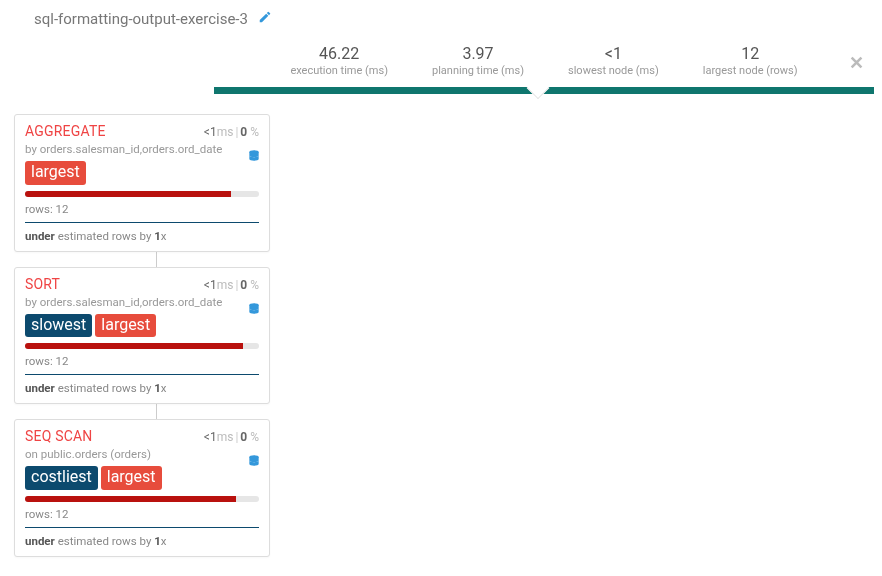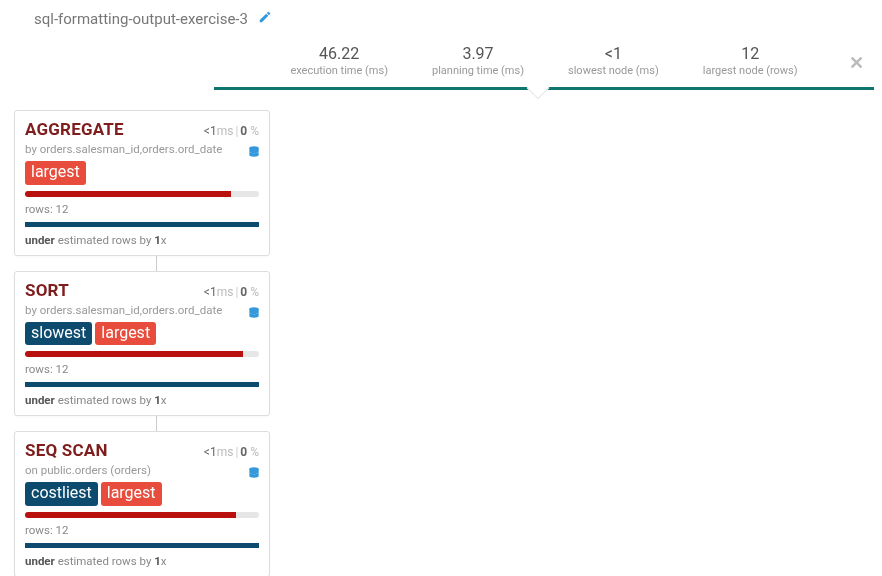--- a/index.html
+++ b/index.html
@@ -25,21 +25,21 @@
   .pencil-icon {
     color: #3498db;
     cursor: pointer;
   }
   .stats-bar {
     display: flex;
     align-items: flex-end;
     justify-content: center;
     margin: 10px 0 0 180px;
     padding: 6px 0 10px 0;
-    border-bottom: 3px solid #0f766e;
+    border-bottom: 7px solid #0f766e;
     position: relative;
     gap: 0;
     width: 660px;
   }
   .stat {
     text-align: center;
     padding: 0 22px;
   }
   .stat-val {
     font-size: 16px;
@@ -84,23 +84,23 @@
     position: relative;
     font-size: 12px;
     box-shadow: 0 1px 2px rgba(0,0,0,0.03);
   }
   .node-head {
     display: flex;
     align-items: baseline;
     justify-content: space-between;
   }
   .node-title {
-    font-weight: 700;
-    font-size: 17px;
-    color: #7f1d1d;
+    font-weight: 400;
+    font-size: 14px;
+    color: #ef4444;
     letter-spacing: .2px;
   }
   .node-metrics {
     font-size: 12px;
     color: #bbb;
   }
   .node-metrics .v { color: #666; }
   .node-metrics .sep { color: #ccc; padding: 0 2px; }
   .node-sub {
     color: #999;
@@ -129,21 +129,21 @@
     overflow: hidden;
   }
   .bar-fill {
     height: 100%;
     background: #B9110E;
   }
   .rows-line {
     color: #888;
     font-size: 11.5px;
     padding-bottom: 6px;
-    border-bottom: 5px solid #0c4a6e;
+    border-bottom: 1px solid #0c4a6e;
   }
   .est-line {
     color: #888;
     font-size: 11.5px;
     padding-top: 6px;
   }
   .est-line b { color:#555; font-weight:700; }
   .db-icon {
     position: absolute;
     right: 8px;

